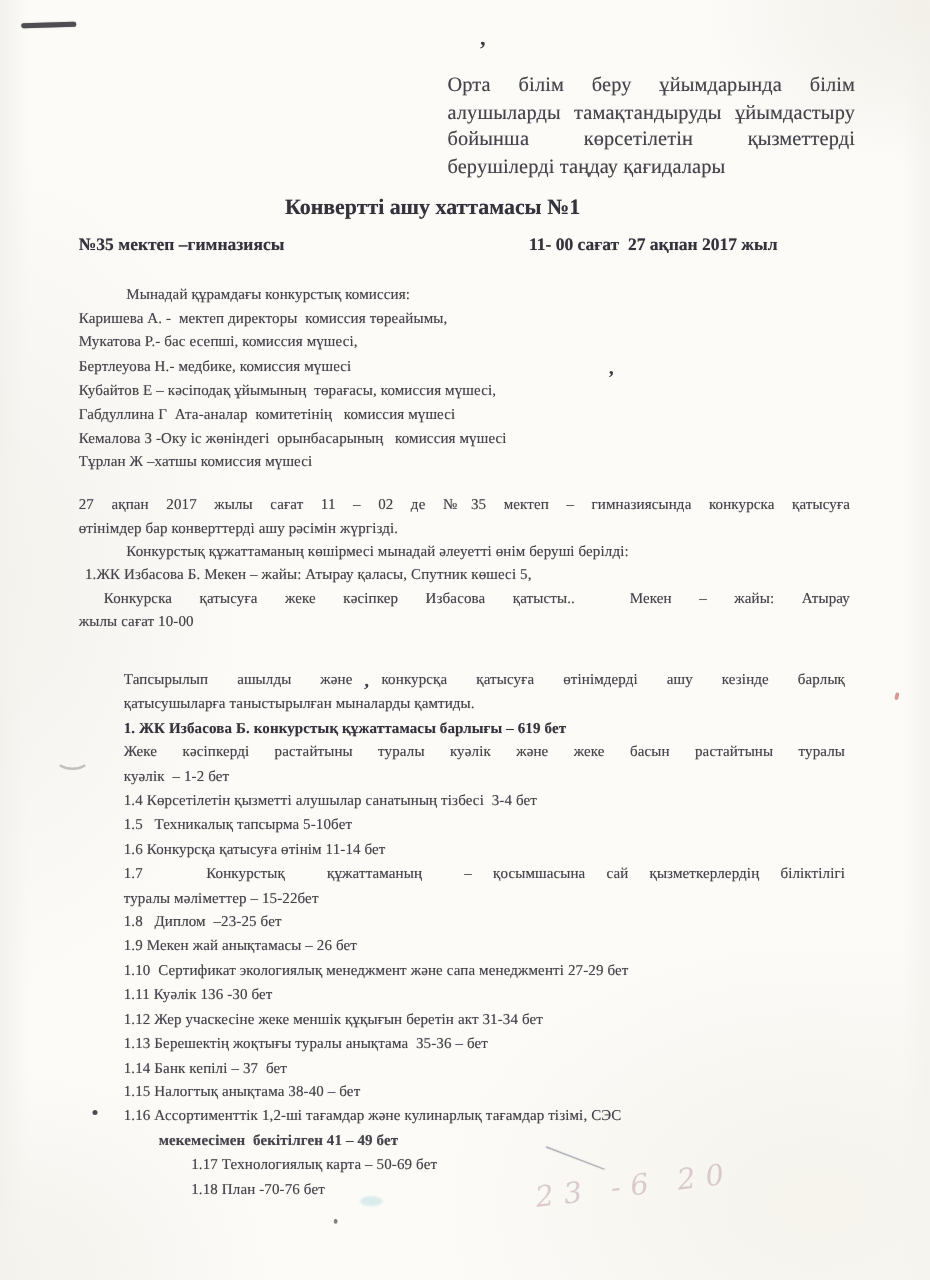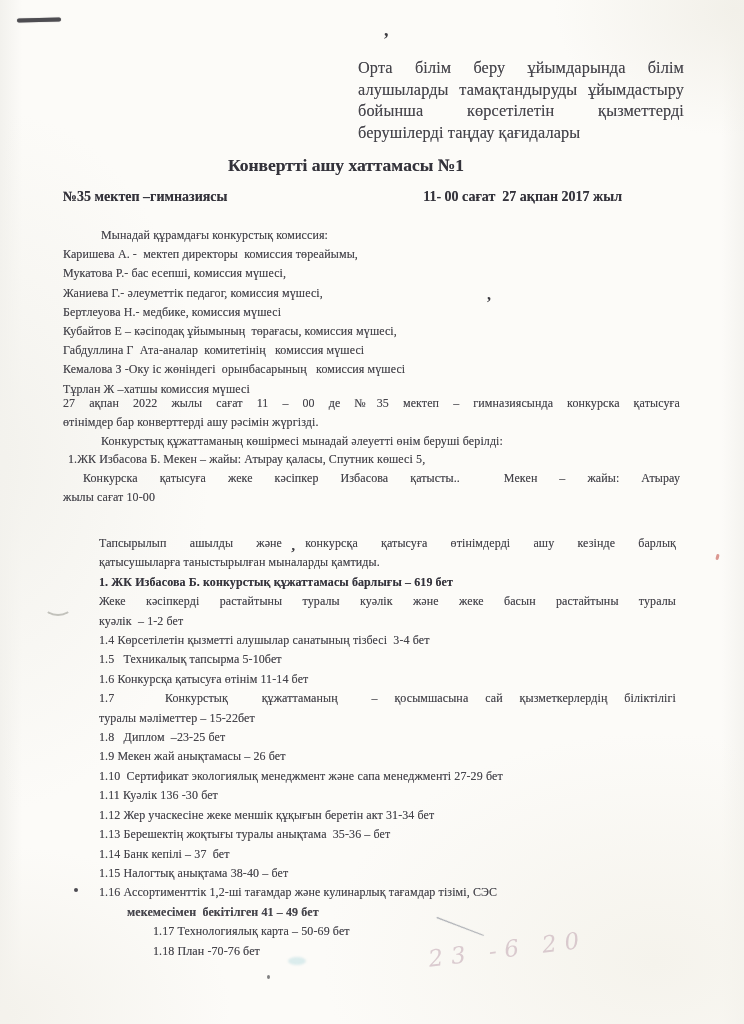--- a/index.html
+++ b/index.html
@@ -87,31 +87,30 @@
 
   <div class="meta-row">
     <span class="school">№35 мектеп –гимназиясы</span>
     <span class="datetime">11- 00 сағат&nbsp; 27 ақпан 2017 жыл</span>
   </div>
 
   <div class="block-a">
     <div class="line indent-lg">Мынадай құрамдағы конкурстық комиссия:</div>
     <div class="line">Каришева А. - &nbsp;мектеп директоры &nbsp;комиссия төреайымы,</div>
     <div class="line">Мукатова Р.- бас есепші, комиссия мүшесі,</div>
-    <div class="line">Жаниева Г.- әлеуметтік педагог, комиссия мүшесі,</div>
     <div class="line">Бертлеуова Н.- медбике, комиссия мүшесі</div>
     <div class="line">Кубайтов Е – кәсіподақ ұйымының &nbsp;төрағасы, комиссия мүшесі,</div>
     <div class="line">Габдуллина Г &nbsp;Ата-аналар &nbsp;комитетінің &nbsp;&nbsp;комиссия мүшесі</div>
     <div class="line">Кемалова З -Оку іс жөніндегі &nbsp;орынбасарының &nbsp;&nbsp;комиссия мүшесі</div>
     <div class="line">Тұрлан Ж –хатшы комиссия мүшесі</div>
   </div>
   <div class="mark comma-mid">,</div>
 
   <div class="block-b">
-    <div class="line jl">27 ақпан 2022 жылы сағат 11 – 00 де №35 мектеп – гимназиясында конкурска қатысуға</div>
+    <div class="line jl">27 ақпан 2017 жылы сағат 11 – 02 де №35 мектеп – гимназиясында конкурска қатысуға</div>
     <div class="line">өтінімдер бар конверттерді ашу рәсімін жүргізді.</div>
     <div class="line indent-lg">Конкурстық құжаттаманың көшірмесі мынадай әлеуетті өнім беруші берілді:</div>
     <div class="line indent-sm">1.ЖК Избасова Б. Мекен – жайы: Атырау қаласы, Спутник көшесі 5,</div>
     <div class="line jl indent-md">Конкурска қатысуға жеке кәсіпкер Избасова қатысты.. &nbsp;Мекен – жайы: Атырау</div>
     <div class="line">жылы сағат 10-00</div>
   </div>
   <div class="mark tick-mark">’</div>
 
   <div class="block-c">
     <div class="line jl">Тапсырылып ашылды және конкурсқа қатысуға өтінімдерді ашу кезінде барлық</div>

